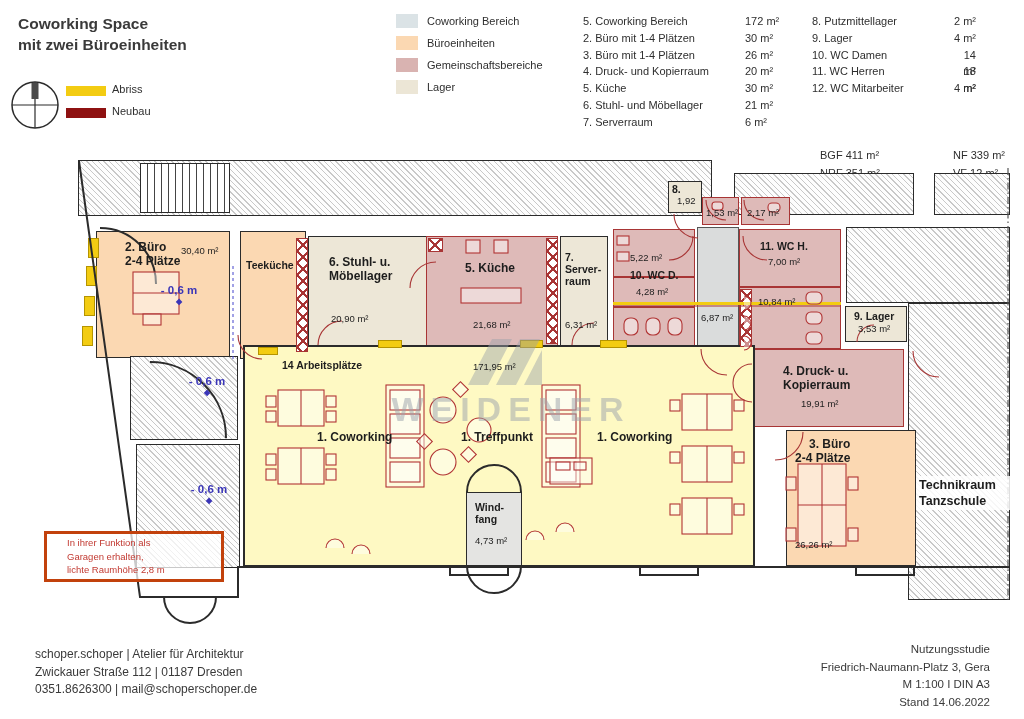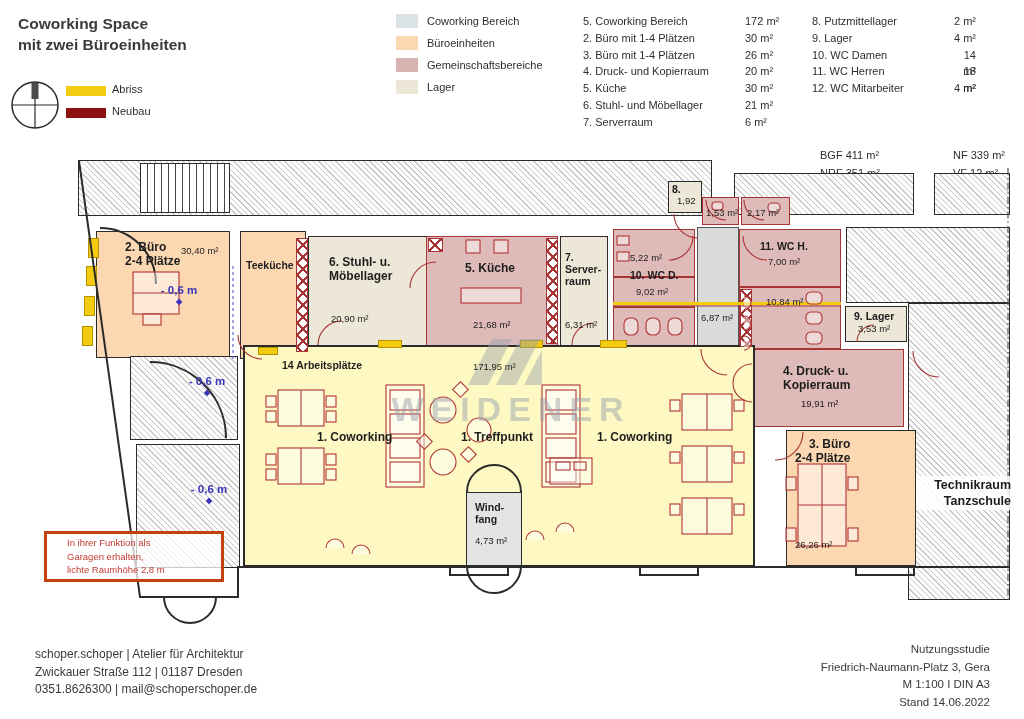--- a/index.html
+++ b/index.html
@@ -34,21 +34,21 @@
   .nm{position:absolute;font-weight:bold;font-size:12px;line-height:14px;color:#1d1d1d;white-space:nowrap;z-index:7;}
   .nm.sm{font-size:10.5px;line-height:12px;}
   .ar{position:absolute;font-size:9.5px;color:#1d1d1d;white-space:nowrap;z-index:7;}
   .lvl{position:absolute;color:#3a35b8;font-weight:bold;font-size:11.5px;text-align:center;line-height:12px;z-index:7;}
   .lvl .dia{font-size:8px;display:block;}
   .overlay{position:absolute;left:0;top:0;z-index:5;pointer-events:none;}
   .wm{position:absolute;z-index:8;color:#9ba3ad;opacity:.5;font-weight:bold;font-size:34px;
       letter-spacing:7px;line-height:42px;text-align:center;width:310px;pointer-events:none;}
   .notebox{position:absolute;border:3px solid #c2410c;color:#c23a32;font-size:9.5px;line-height:13.5px;
            padding:2px 20px;background:rgba(255,255,255,.75);z-index:7;}
-  .tkr{position:absolute;font-weight:bold;font-size:12.5px;line-height:16px;text-align:right;
+  .tkr{position:absolute;font-weight:bold;font-size:12.5px;line-height:16px;text-align:left;
        background:rgba(255,255,255,.85);padding:1px 3px;z-index:7;color:#1d1d1d;}
   .foot{font-size:12px;line-height:17.5px;color:#3a3a3a;}
   .footr{font-size:11.5px;line-height:17.5px;color:#3a3a3a;text-align:right;}
 </style>
 </head>
 <body>
 
 <div class="sheet">
 
   <div class="abs title" style="left:18px;top:13px;">
@@ -187,34 +187,34 @@
   </div>
   <div class="room pink" style="left:741px;top:197px;width:49px;height:28px;">
     <div class="ar" style="left:5px;top:9px;">2,17 m²</div>
   </div>
 
   <div class="room pink" style="left:613px;top:229px;width:82px;height:48px;">
     <div class="nm sm" style="left:16px;top:6px;margin-top:33px;">10. WC D.</div>
     <div class="ar" style="left:16px;top:22px;">5,22 m²</div>
   </div>
   <div class="room pink" style="left:613px;top:277px;width:82px;height:30px;">
-    <div class="ar" style="left:22px;top:8px;">9,02 m²</div>
+    <div class="ar" style="left:22px;top:8px;">4,28 m²</div>
   </div>
   <div class="room pink" style="left:613px;top:307px;width:82px;height:42px;"></div>
 
   <div class="room gray" style="left:697px;top:227px;width:42px;height:122px;">
     <div class="ar" style="left:3px;top:84px;">6,87 m²</div>
   </div>
 
   <div class="room pink" style="left:739px;top:229px;width:102px;height:58px;">
     <div class="nm sm" style="left:20px;top:10px;">11. WC H.</div>
     <div class="ar" style="left:28px;top:26px;">7,00 m²</div>
   </div>
   <div class="room pink" style="left:739px;top:287px;width:102px;height:62px;">
-    <div class="ar" style="left:18px;top:8px;margin-left:8px;">10,84 m²</div>
+    <div class="ar" style="left:18px;top:8px;">10,84 m²</div>
   </div>
   <div class="xcol abs" style="left:740px;top:289px;width:12px;height:58px;z-index:4;"></div>
   <div class="ystrip abs" style="left:613px;top:302px;width:228px;height:3px;z-index:4;border:none;"></div>
 
   <div class="room beige" style="left:845px;top:306px;width:62px;height:36px;">
     <div class="nm sm" style="left:8px;top:3px;">9. Lager</div>
     <div class="ar" style="left:12px;top:16px;">3,53 m²</div>
   </div>
 
   <div class="room pink" style="left:752px;top:349px;width:152px;height:78px;">

